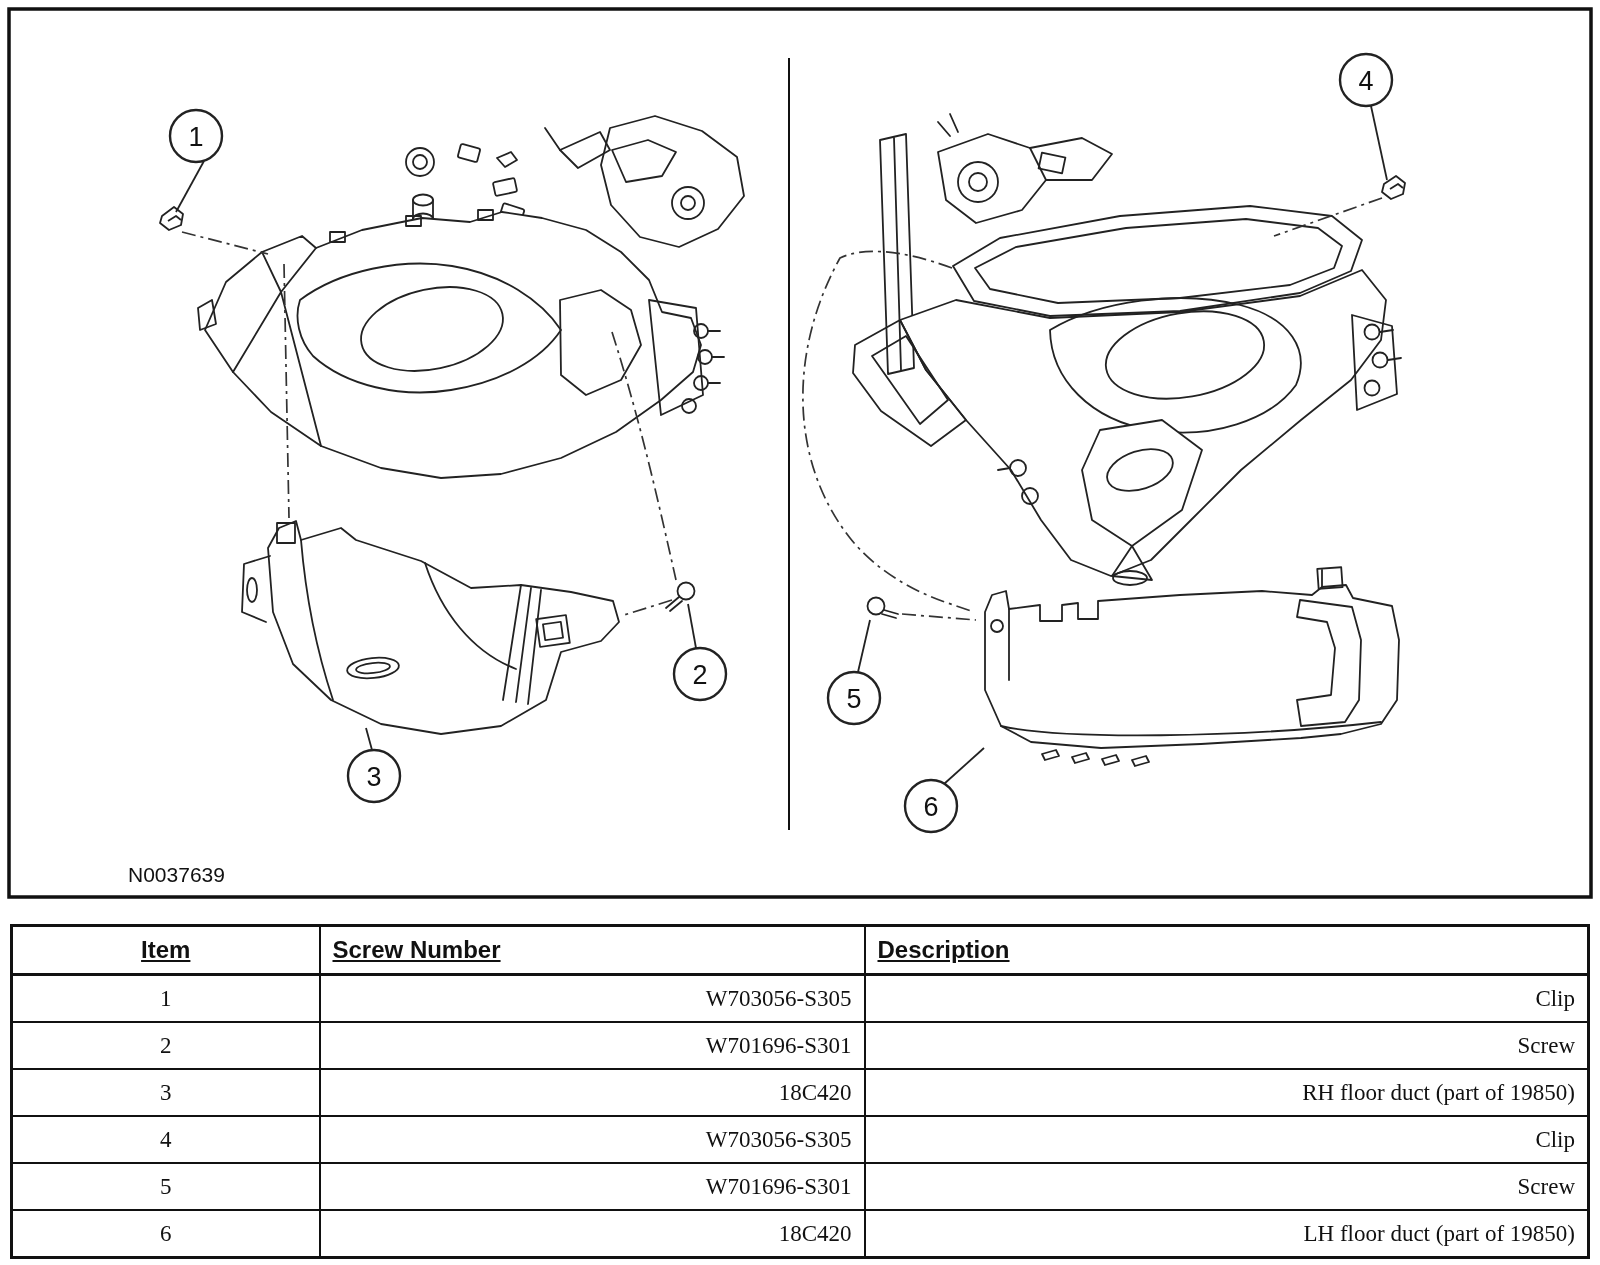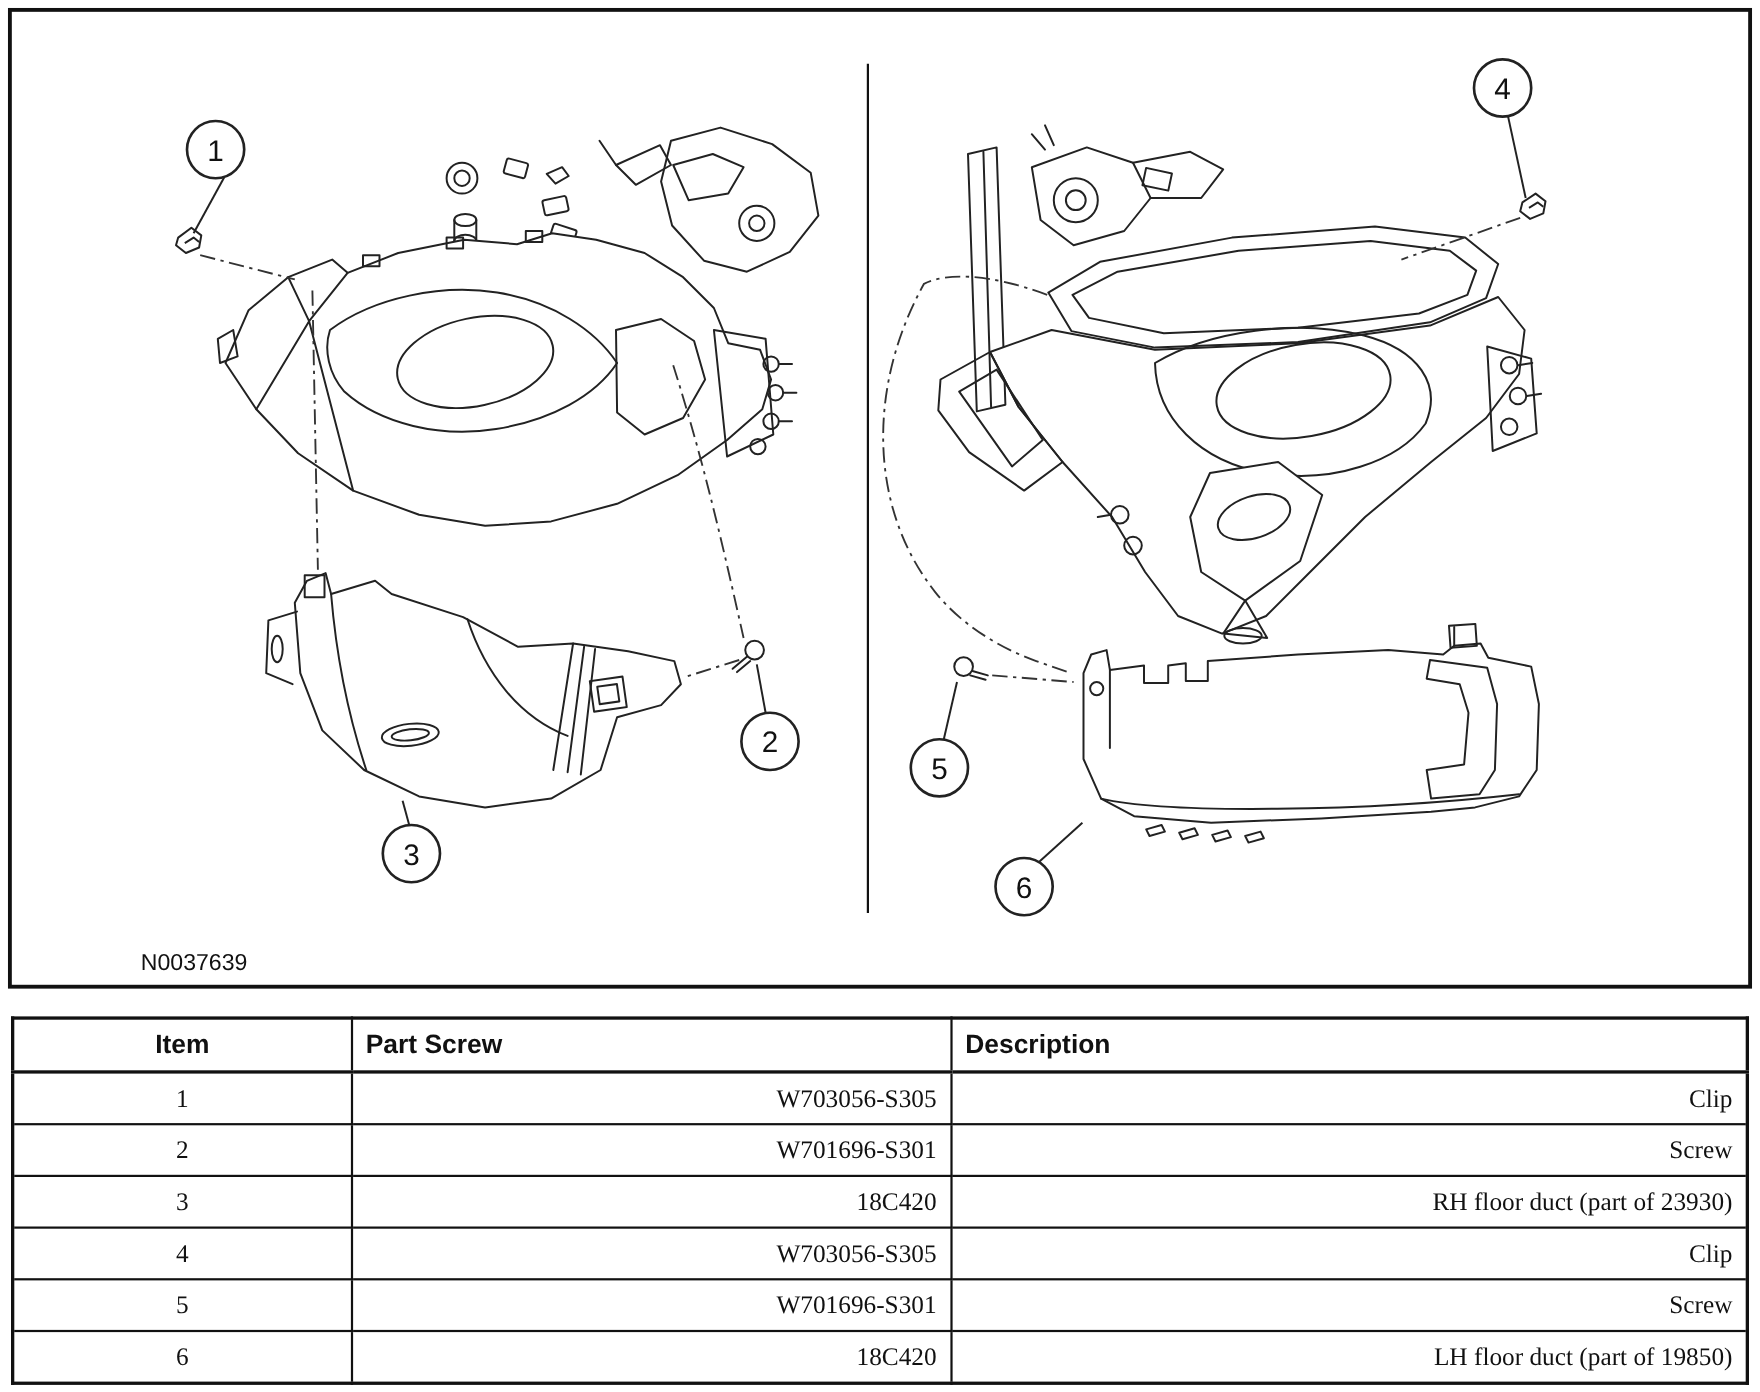--- a/index.html
+++ b/index.html
@@ -35,20 +35,21 @@
     overflow: hidden;
     white-space: nowrap;
   }
   .parts-table th {
     font: bold 24px "Liberation Sans", sans-serif;
     color: #111;
     text-align: left;
     padding: 8px 12px;
     height: 30px;
     border-bottom: 3px solid #111;
+    text-decoration: underline;
   }
   .parts-table td {
     font: 23px "Liberation Serif", serif;
     color: #111;
     text-align: right;
     padding: 6px 12px;
     height: 33px;
   }
   .parts-table .c { text-align: center; }
 </style>
@@ -259,39 +260,39 @@
 
 <table class="parts-table">
   <colgroup>
     <col style="width:308px">
     <col style="width:545px">
     <col>
   </colgroup>
   <thead>
     <tr>
       <th class="c">Item</th>
-      <th>Part Screw</th>
+      <th>Screw Number</th>
       <th>Description</th>
     </tr>
   </thead>
   <tbody>
     <tr>
       <td class="c">1</td>
       <td>W703056-S305</td>
       <td>Clip</td>
     </tr>
     <tr>
       <td class="c">2</td>
       <td>W701696-S301</td>
       <td>Screw</td>
     </tr>
     <tr>
       <td class="c">3</td>
       <td>18C420</td>
-      <td>RH floor duct (part of 23930)</td>
+      <td>RH floor duct (part of 19850)</td>
     </tr>
     <tr>
       <td class="c">4</td>
       <td>W703056-S305</td>
       <td>Clip</td>
     </tr>
     <tr>
       <td class="c">5</td>
       <td>W701696-S301</td>
       <td>Screw</td>

